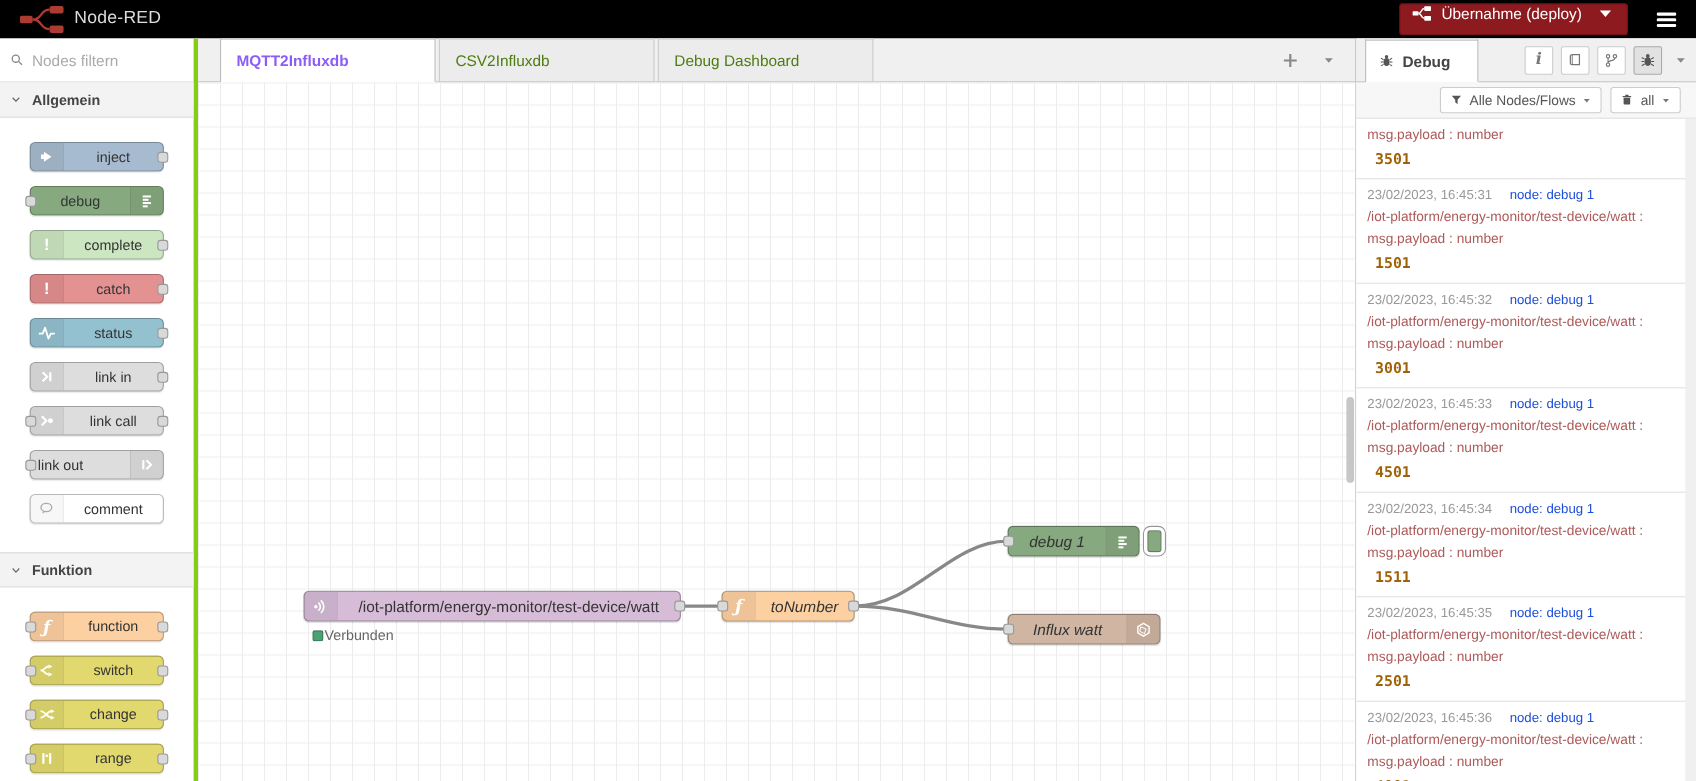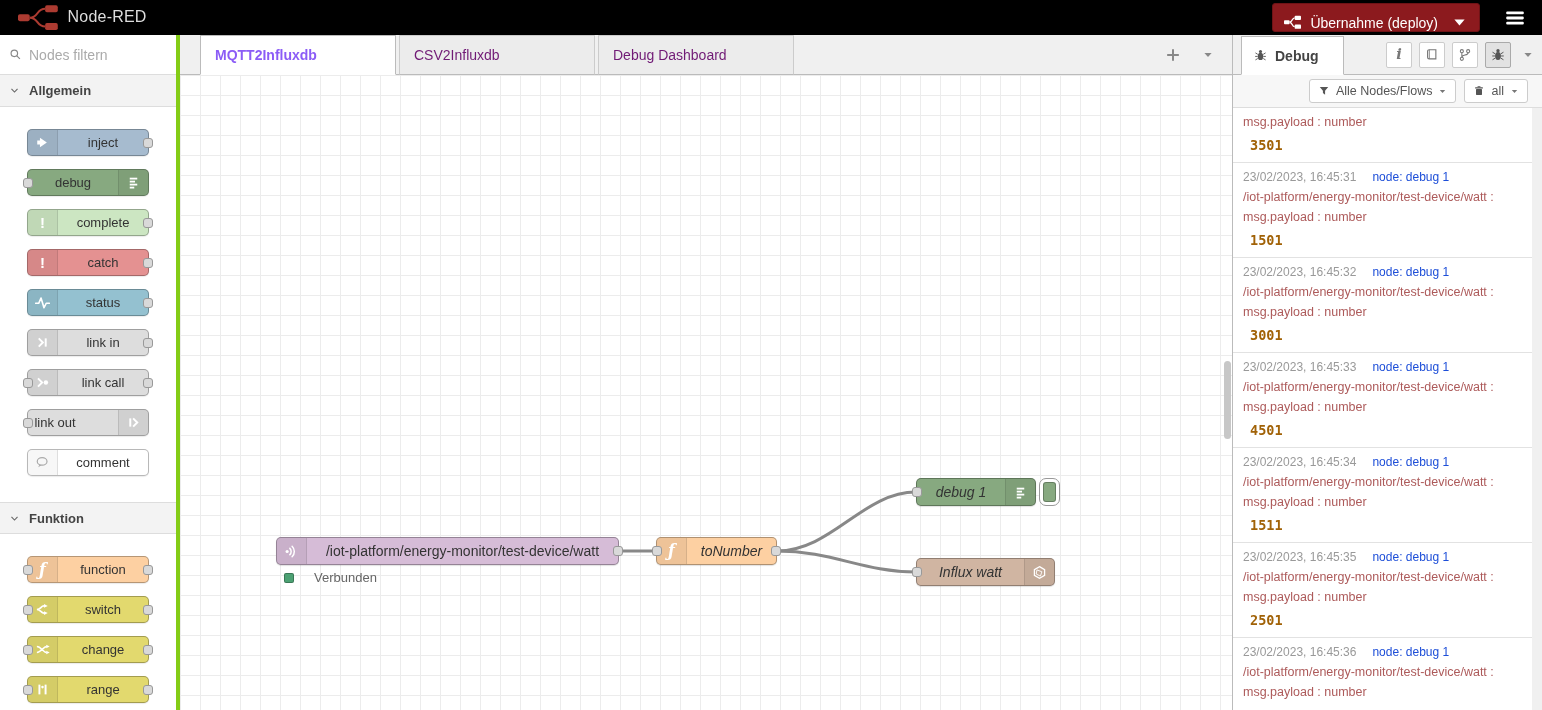--- a/index.html
+++ b/index.html
@@ -10,21 +10,21 @@
   .icon svg{width:1em;height:1em;display:block}
   .tg{font-family:"DejaVu Serif",serif;font-style:italic;font-weight:bold;font-size:1.05em;line-height:1}
   .tg-ex{font-style:normal;font-weight:800;font-size:1em;line-height:1;font-family:"Liberation Sans",sans-serif}
 
   
   .header{height:35px;background:#000;display:flex;align-items:center;justify-content:space-between;padding:0 16px 0 18px}
   .brand{display:flex;align-items:center;gap:8px}
   .brand .logo{font-size:26px}
   .brand-title{color:#ddd;font-size:16px;letter-spacing:.2px}
   .header-right{display:flex;align-items:center;gap:24px}
-  .deploy-btn{display:flex;align-items:flex-end;gap:9px;background:#8C1A1E;border:1px solid #6f1316;border-radius:3px;
+  .deploy-btn{display:flex;align-items:flex-start;gap:9px;background:#8C1A1E;border:1px solid #6f1316;border-radius:3px;
     color:#fff;font-size:14px;height:29px;padding:0 11px;cursor:pointer}
   .deploy-btn .icon{font-size:17px;color:#fff}
   .deploy-caret{font-size:11px;color:#fff;margin-left:4px}
   .hamburger{color:#fff;font-size:22px;cursor:pointer}
 
   .main{display:flex;height:675px}
 
   
   .palette{width:180px;border-right:4px solid #84cc16;display:flex;flex-direction:column;background:#fff}
   .palette-search{height:40px;border-bottom:1px solid #ddd;display:flex;align-items:center;gap:7px;padding:0 9px;color:#999}
@@ -48,37 +48,37 @@
   .nsec .icon{font-size:15px}
   .nlabel{flex:1;text-align:center;white-space:nowrap;padding:0 4px}
   .port{position:absolute;width:10px;height:10px;background:#d9d9d9;border:1px solid #999;border-radius:3px;top:8px;cursor:crosshair}
   .port.left{left:-5px}.port.right{right:-5px}
 
   
   .workspace{flex:1;display:flex;flex-direction:column;min-width:0}
   .tabbar{height:40px;background:#f0f0f0;border-bottom:1px solid #bbb;display:flex;align-items:flex-end;padding-left:20px}
   .tabs{display:flex;height:100%}
   .tab{width:196px;margin:0 3px -1px 0;background:#ececec;border:1px solid #ccc;border-bottom:1px solid #bbb;
-    display:flex;align-items:center;padding:0 14px;font-size:14px;color:#701a75;cursor:pointer;white-space:nowrap}
+    display:flex;align-items:center;padding:0 14px;font-size:14px;color:#4d7c0f;cursor:pointer;white-space:nowrap}
   .tab.active{background:#fff;border-color:#bbb;border-bottom:1px solid #fff;font-weight:bold;color:#8b5cf6}
   .tab-actions{margin-left:auto;display:flex;align-items:center;gap:20px;padding:0 18px;height:100%;color:#888}
   .tab-actions .icon{cursor:pointer}
   .tab-actions .caret{font-size:12px}
 
   .canvas{flex:1;position:relative;overflow:hidden;background:#fff;
     background-image:linear-gradient(#ececec 1px,transparent 1px),linear-gradient(90deg,#ececec 1px,transparent 1px);
     background-size:20px 20px}
   .wires{position:absolute;left:0;top:0;width:100%;height:100%}
   .wires path{stroke:#888;stroke-width:3;fill:none;stroke-linecap:round;cursor:pointer}
   .flow-node{position:absolute;height:28px;border-radius:5px;border:1px solid rgba(0,0,0,.3);
     display:flex;align-items:center;font-size:14px;color:#333;cursor:move;box-shadow:0 1px 1px rgba(0,0,0,.12)}
   .flow-node .nsec{width:30px}
   .flow-node .nlabel{padding:0 8px}
   .flow-node .nlabel.italic{font-style:italic}
-  .node-status{position:absolute;display:flex;align-items:center;gap:20px;font-size:13px;color:#666;white-space:nowrap}
+  .node-status{position:absolute;display:flex;align-items:center;gap:1px;font-size:13px;color:#666;white-space:nowrap}
   .status-dot{width:10px;height:10px;border-radius:2px;border:1px solid rgba(0,0,0,.25)}
   .debug-toggle{position:absolute;width:21px;height:28px;background:#fff;border:1px solid #999;border-radius:7px;padding:3px;cursor:pointer}
   .debug-toggle .inner{width:100%;height:100%;border-radius:3px;border:1px solid rgba(0,0,0,.25)}
   .canvas-scrollbar{position:absolute;right:1px;top:0;bottom:0;width:8px}
   .canvas-scroll-thumb{position:absolute;right:0;width:7px;height:78px;top:286px;background:#c7c7c7;border-radius:4px;cursor:pointer}
 
   
   .sidebar{width:310px;border-left:1px solid #bbb;display:flex;flex-direction:column;background:#fff}
   .sb-tabbar{height:40px;background:#f0f0f0;border-bottom:1px solid #bbb;display:flex;align-items:flex-end}
   .sb-tab{height:39px;margin:0 0 -1px 8px;background:#fff;border:1px solid #bbb;border-bottom:1px solid #fff;

